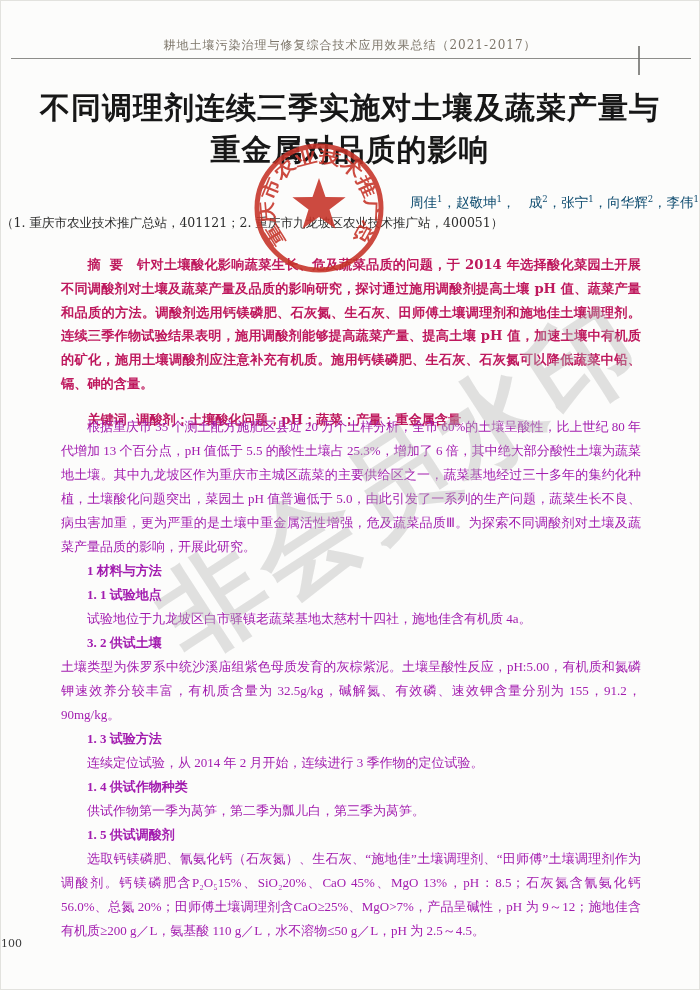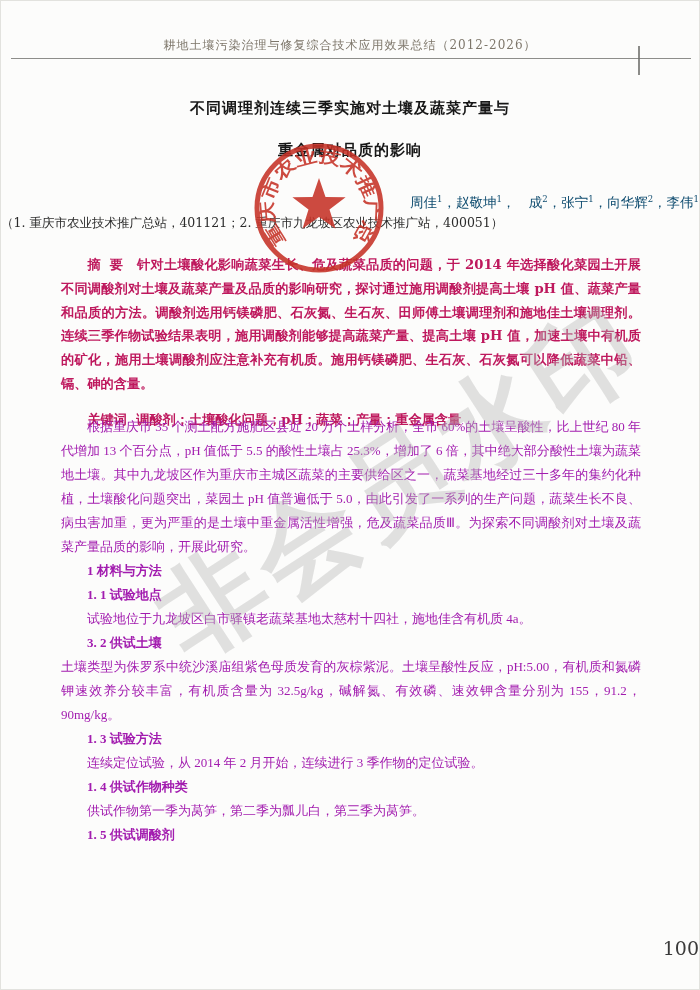--- a/index.html
+++ b/index.html
@@ -22,21 +22,21 @@
     border-top:1.5px solid #8d8d8a;
   }
   .edge-tick {
     position:absolute; left:637px; top:45px; width:2px; height:29px;
     background:#6e6e6b; opacity:.8;
   }
 
   
   .title-block {
     position:absolute; top:86px; left:0; width:100%;
-    text-align:center; font-weight:700; font-size:15px;
+    text-align:center; font-weight:700; font-size:30px;
     line-height:42px; color:#171717; letter-spacing:1px;
   }
 
   
   .authors {
     position:absolute; top:185px; left:0; width:100%;
     text-align:right; font-size:13.5px; line-height:24px; color:#0c4a6e;
   }
   .authors sup { font-size:8.5px; }
   .affiliation {
@@ -61,21 +61,21 @@
     font-size:13px; line-height:24px; text-align:justify; color:#a21caf;font-family:Liberation Serif, serif;
   }
   .main-block p { margin:0; text-indent:2em; }
   .sec-heading { font-weight:700; text-indent:0; }
   .sec-body:empty { display:none; }
   .no-indent .sec-body { text-indent:0; }
 
   
   .page-number {
     position:absolute; top:936px; left:0; width:100%;
-    text-align:right; font-size:19px; color:#3a3a3a;
+    text-align:left; font-size:11px; color:#3a3a3a;
   }
 
   
   .watermark {
     position:absolute; left:120px; top:408px; width:560px; height:145px;
     display:flex; align-items:center; justify-content:center;
     transform:rotate(-33deg);
     font-size:104px; font-weight:700; letter-spacing:6px;
     color:rgba(183,183,183,0.40); white-space:nowrap;
     z-index:3; pointer-events:none;
@@ -87,21 +87,21 @@
   .stamp text {
     font-size:17.5px; font-weight:700;
     font-family:"DejaVu Sans","Liberation Sans",sans-serif;
   }
 </style>
 </head>
 <body>
 
 <div class="page">
 
-  <div class="running-header">耕地土壤污染治理与修复综合技术应用效果总结（2012-2026）</div>
+  <div class="running-header">耕地土壤污染治理与修复综合技术应用效果总结（2021-2017）</div>
   <div class="header-rule"></div>
   <div class="edge-tick"></div>
 
   <div class="title-block">
     <div>不同调理剂连续三季实施对土壤及蔬菜产量与</div>
     <div>重金属对品质的影响</div>
   </div>
 
   <div class="authors"><span><span>周佳</span><sup>1</sup></span><span>，</span><span><span>赵敬坤</span><sup>1</sup></span><span>，</span><span><span>　成</span><sup>2</sup></span><span>，</span><span><span>张宁</span><sup>1</sup></span><span>，</span><span><span>向华辉</span><sup>2</sup></span><span>，</span><span><span>李伟</span><sup>1</sup></span></div>
 
@@ -130,20 +130,21 @@
     <div class="section">
       <p class="sec-heading">1. 3 试验方法</p>
       <p class="sec-body">连续定位试验，从 2014 年 2 月开始，连续进行 3 季作物的定位试验。</p>
     </div>
     <div class="section">
       <p class="sec-heading">1. 4 供试作物种类</p>
       <p class="sec-body">供试作物第一季为莴笋，第二季为瓢儿白，第三季为莴笋。</p>
     </div>
     <div class="section">
       <p class="sec-heading">1. 5 供试调酸剂</p>
+      <p class="sec-body">选取钙镁磷肥、氰氨化钙（石灰氮）、生石灰、“施地佳”土壤调理剂、“田师傅”土壤调理剂作为调酸剂。钙镁磷肥含P₂O₅15%、SiO₂20%、CaO 45%、MgO 13%，pH：8.5；石灰氮含氰氨化钙56.0%、总氮 20%；田师傅土壤调理剂含CaO≥25%、MgO&gt;7%，产品呈碱性，pH 为 9～12；施地佳含有机质≥200 g／L，氨基酸 110 g／L，水不溶物≤50 g／L，pH 为 2.5～4.5。</p>
     </div>
   </div>
 
   <div class="watermark">非会员水印</div>
 
   <svg class="stamp" width="190" height="170" viewBox="0 0 190 170">
     <circle cx="95" cy="82" r="62" fill="none" stroke-width="5" stroke="#c63227"></circle>
     <polygon points="95,52 101.5,71.1 121.6,71.3 105.5,83.4 111.5,102.7 95,91 78.5,102.7 84.5,83.4 68.4,71.3 88.5,71.1" fill="#c63227"></polygon>
     <defs>
       <path id="sealArc" d="M 62.5 114.5 A 46 46 0 1 1 127.5 114.5" fill="none"></path>

